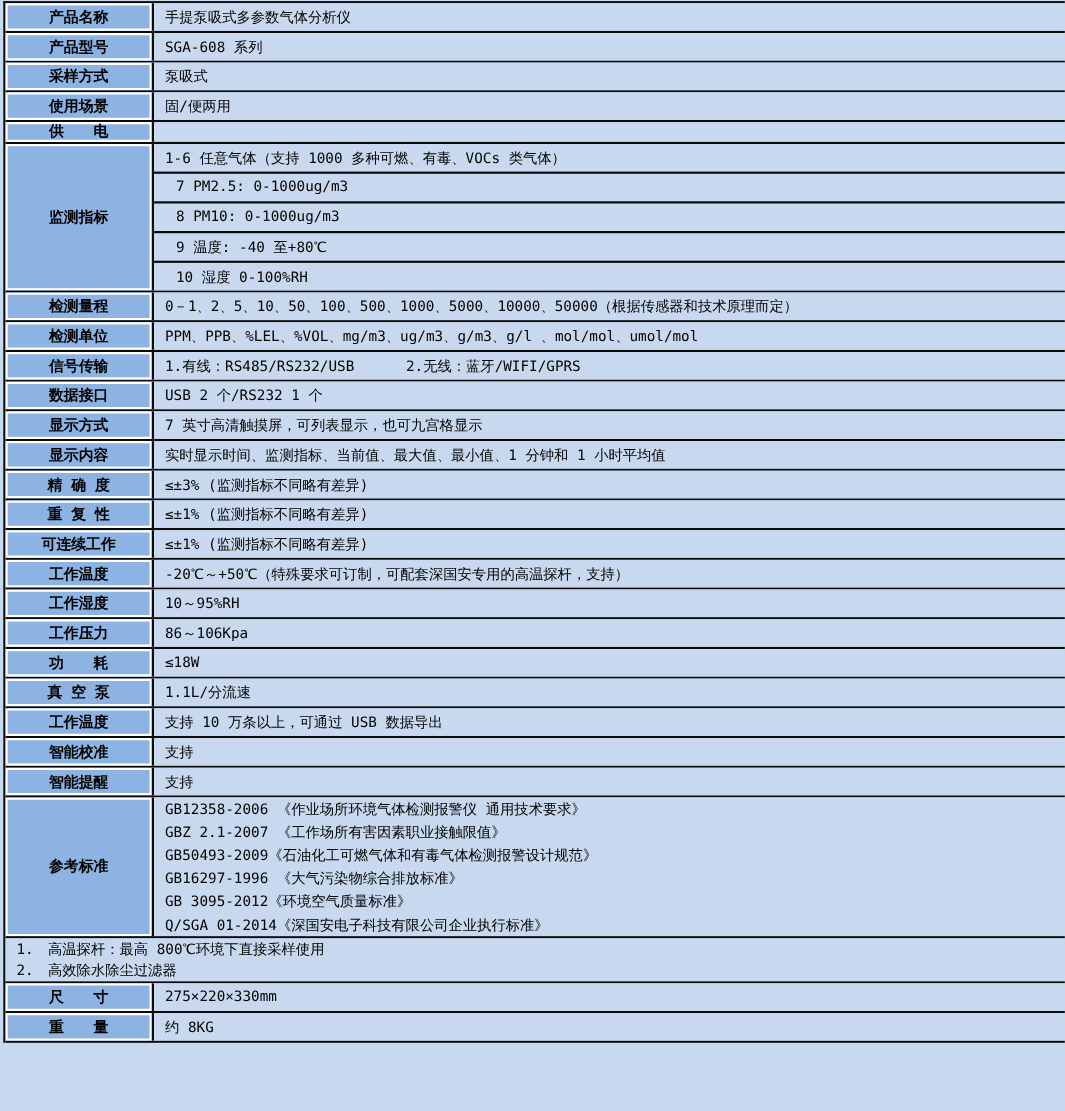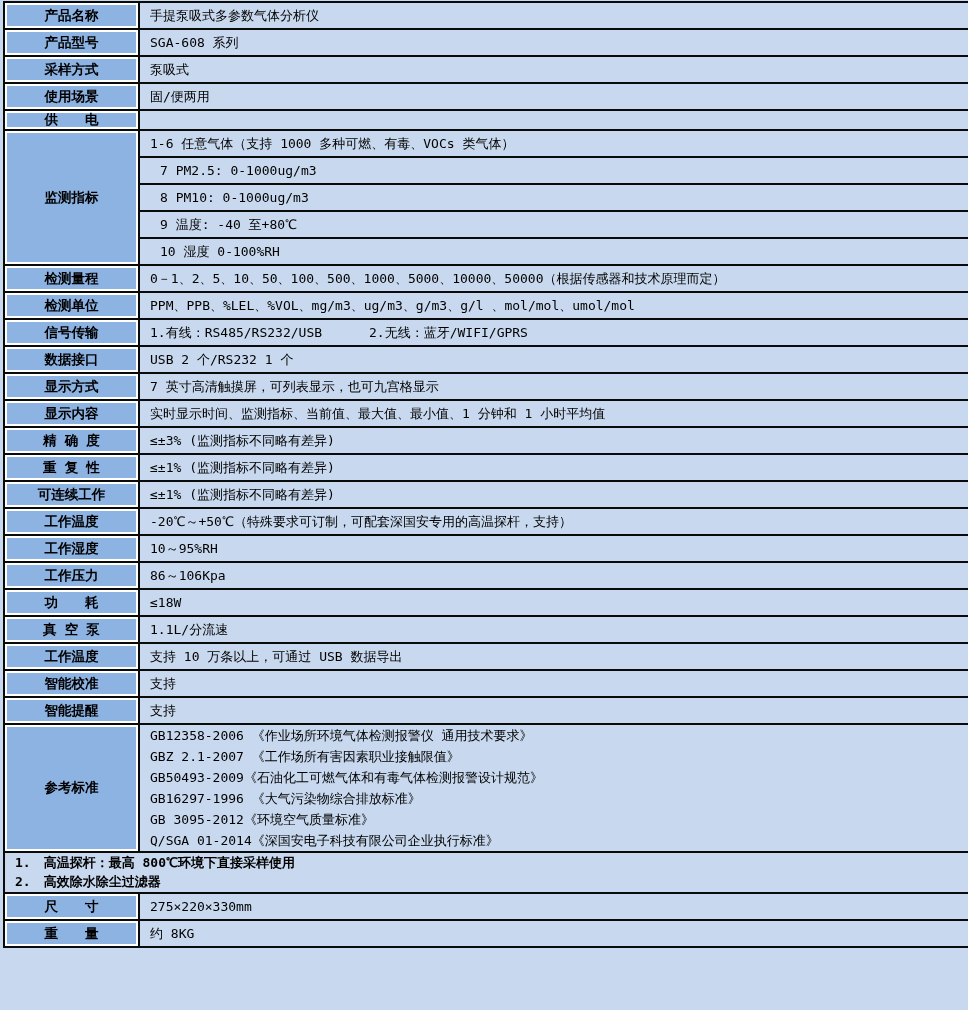--- a/index.html
+++ b/index.html
@@ -58,21 +58,20 @@
     border-top: 2px solid #0a0a0a;
     height: 27px;
     padding-left: 20px;
   }
   
   .spec-row.text_lines .value-line {
     height: 21px;
   }
   .spec-row.options .value-line {
     height: 19.5px;
-    font-weight: bold;
   }
 </style>
 </head>
 <body>
 
 <div class="spec-table">
     <div class="spec-row single">
       <div class="label-cell">产品名称</div>
       <div class="value-area">
         <div class="value-line">手提泵吸式多参数气体分析仪</div>

